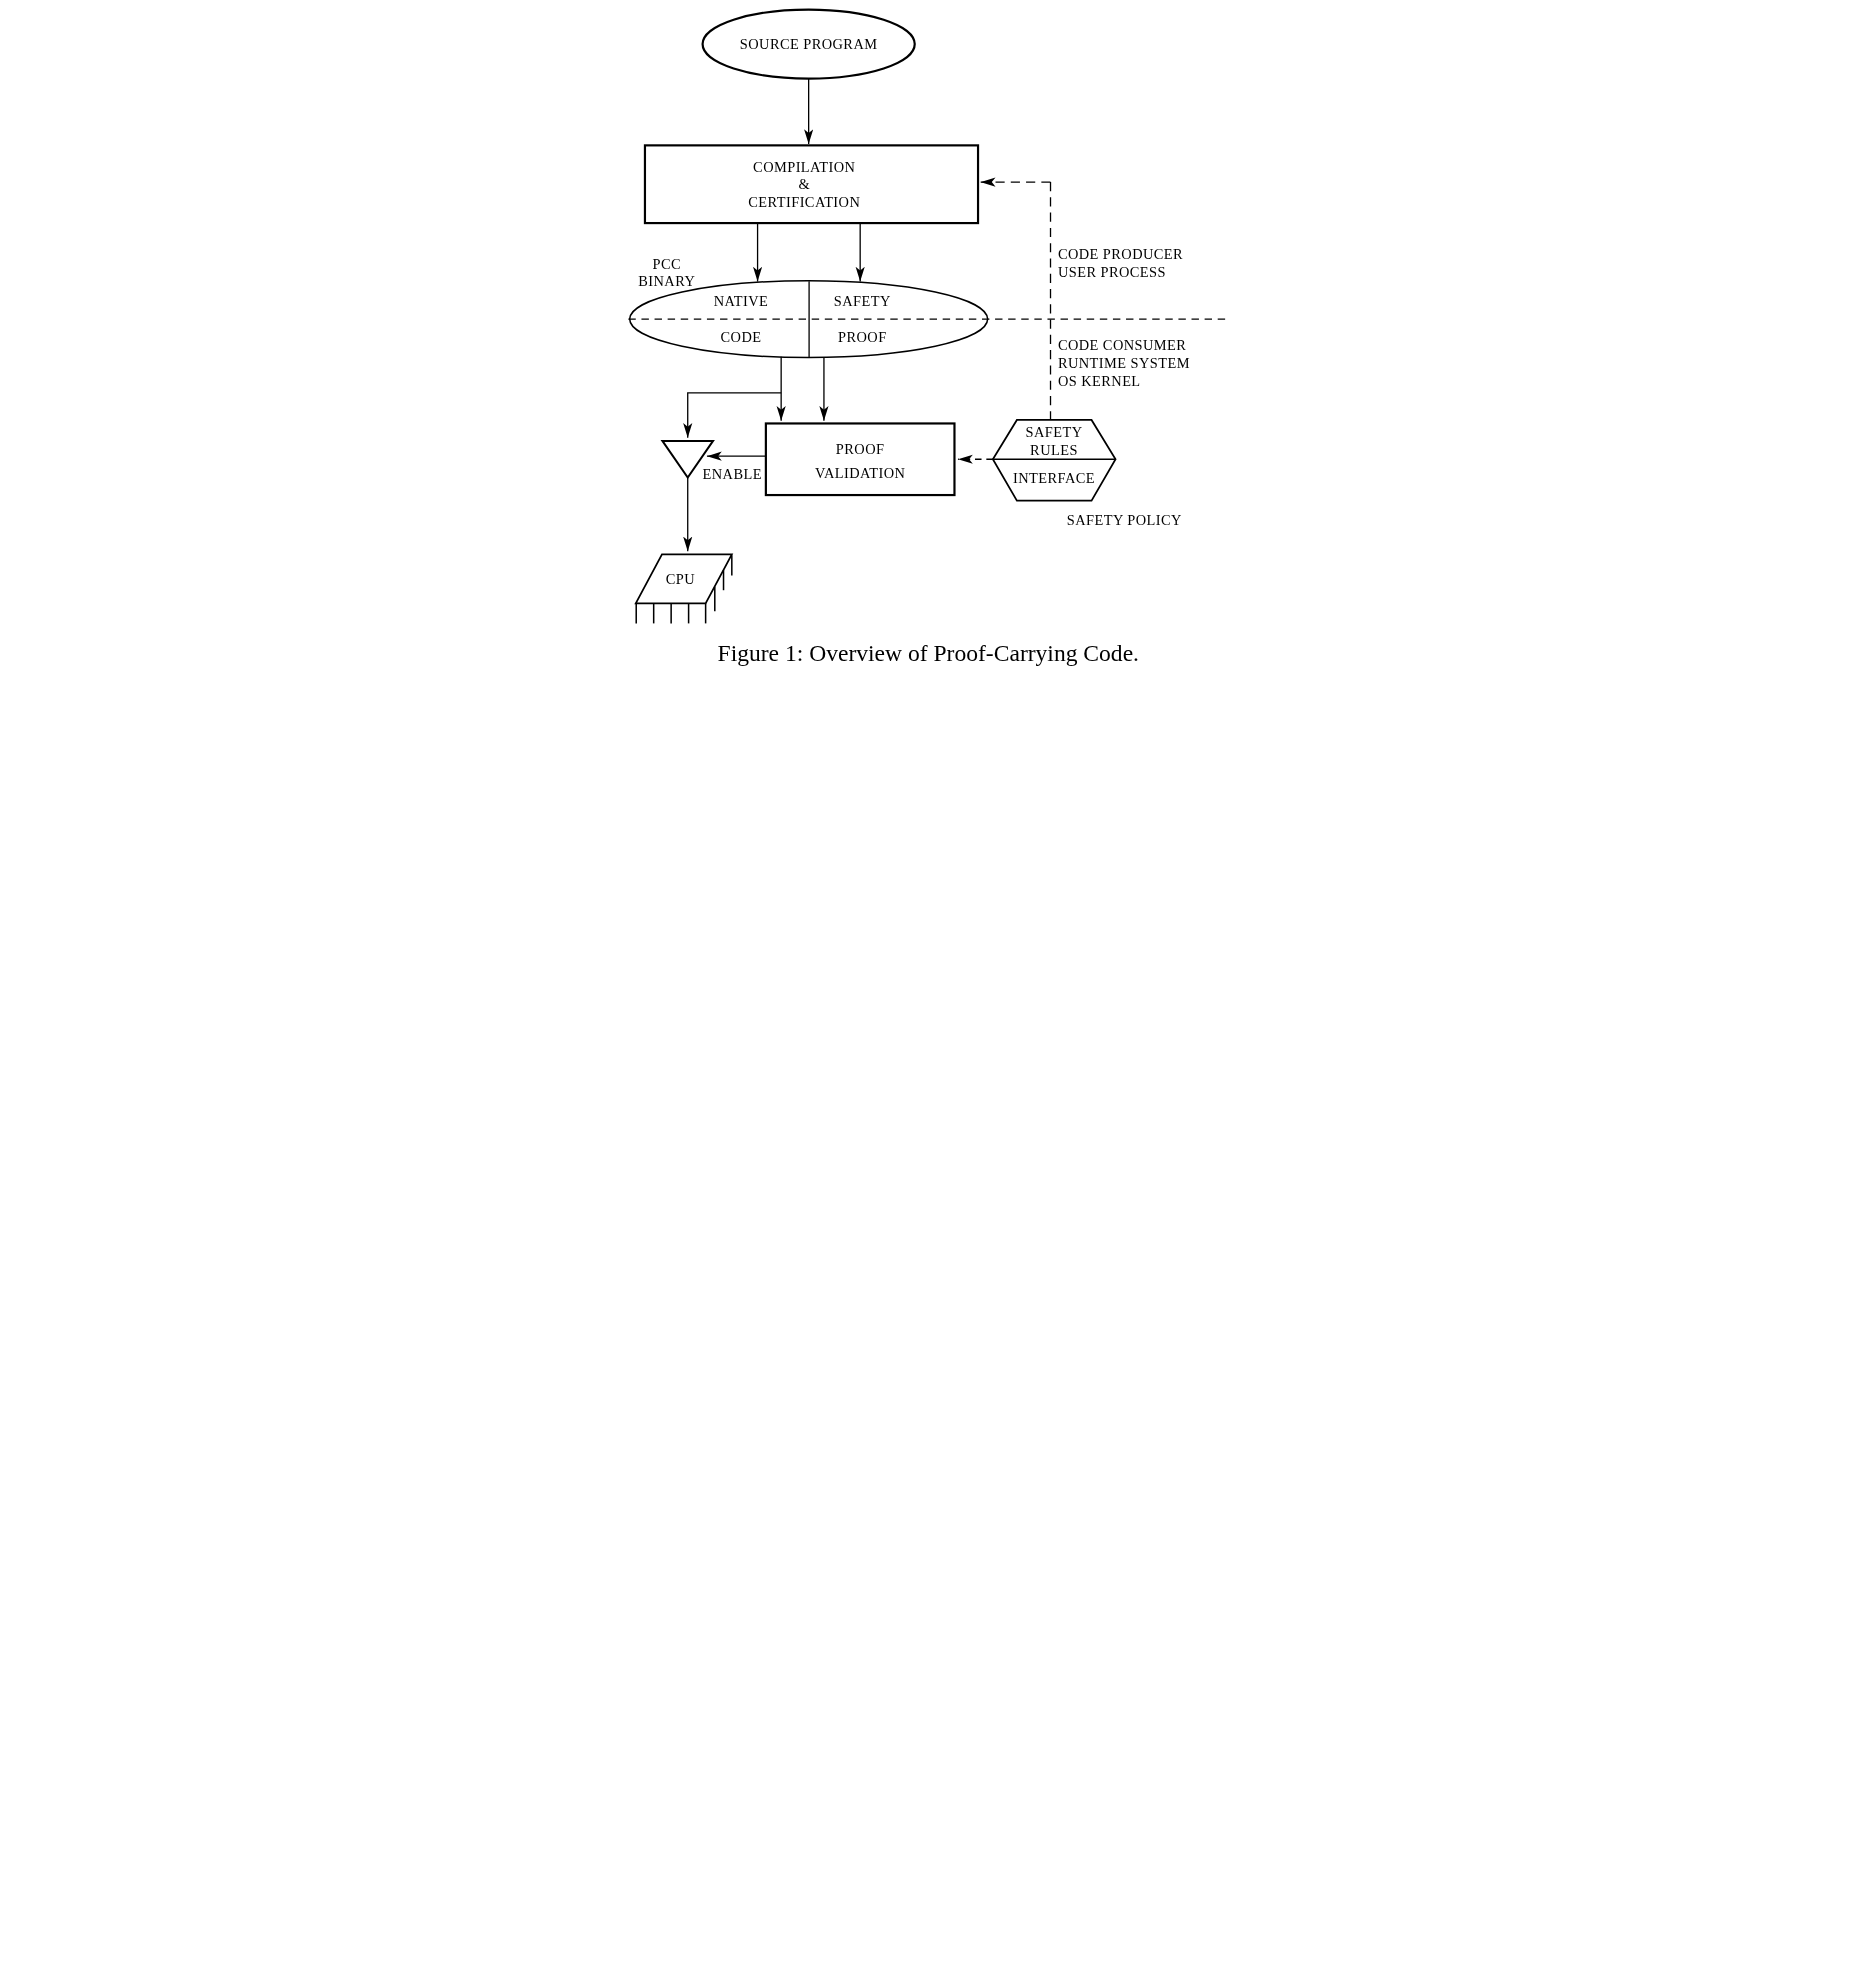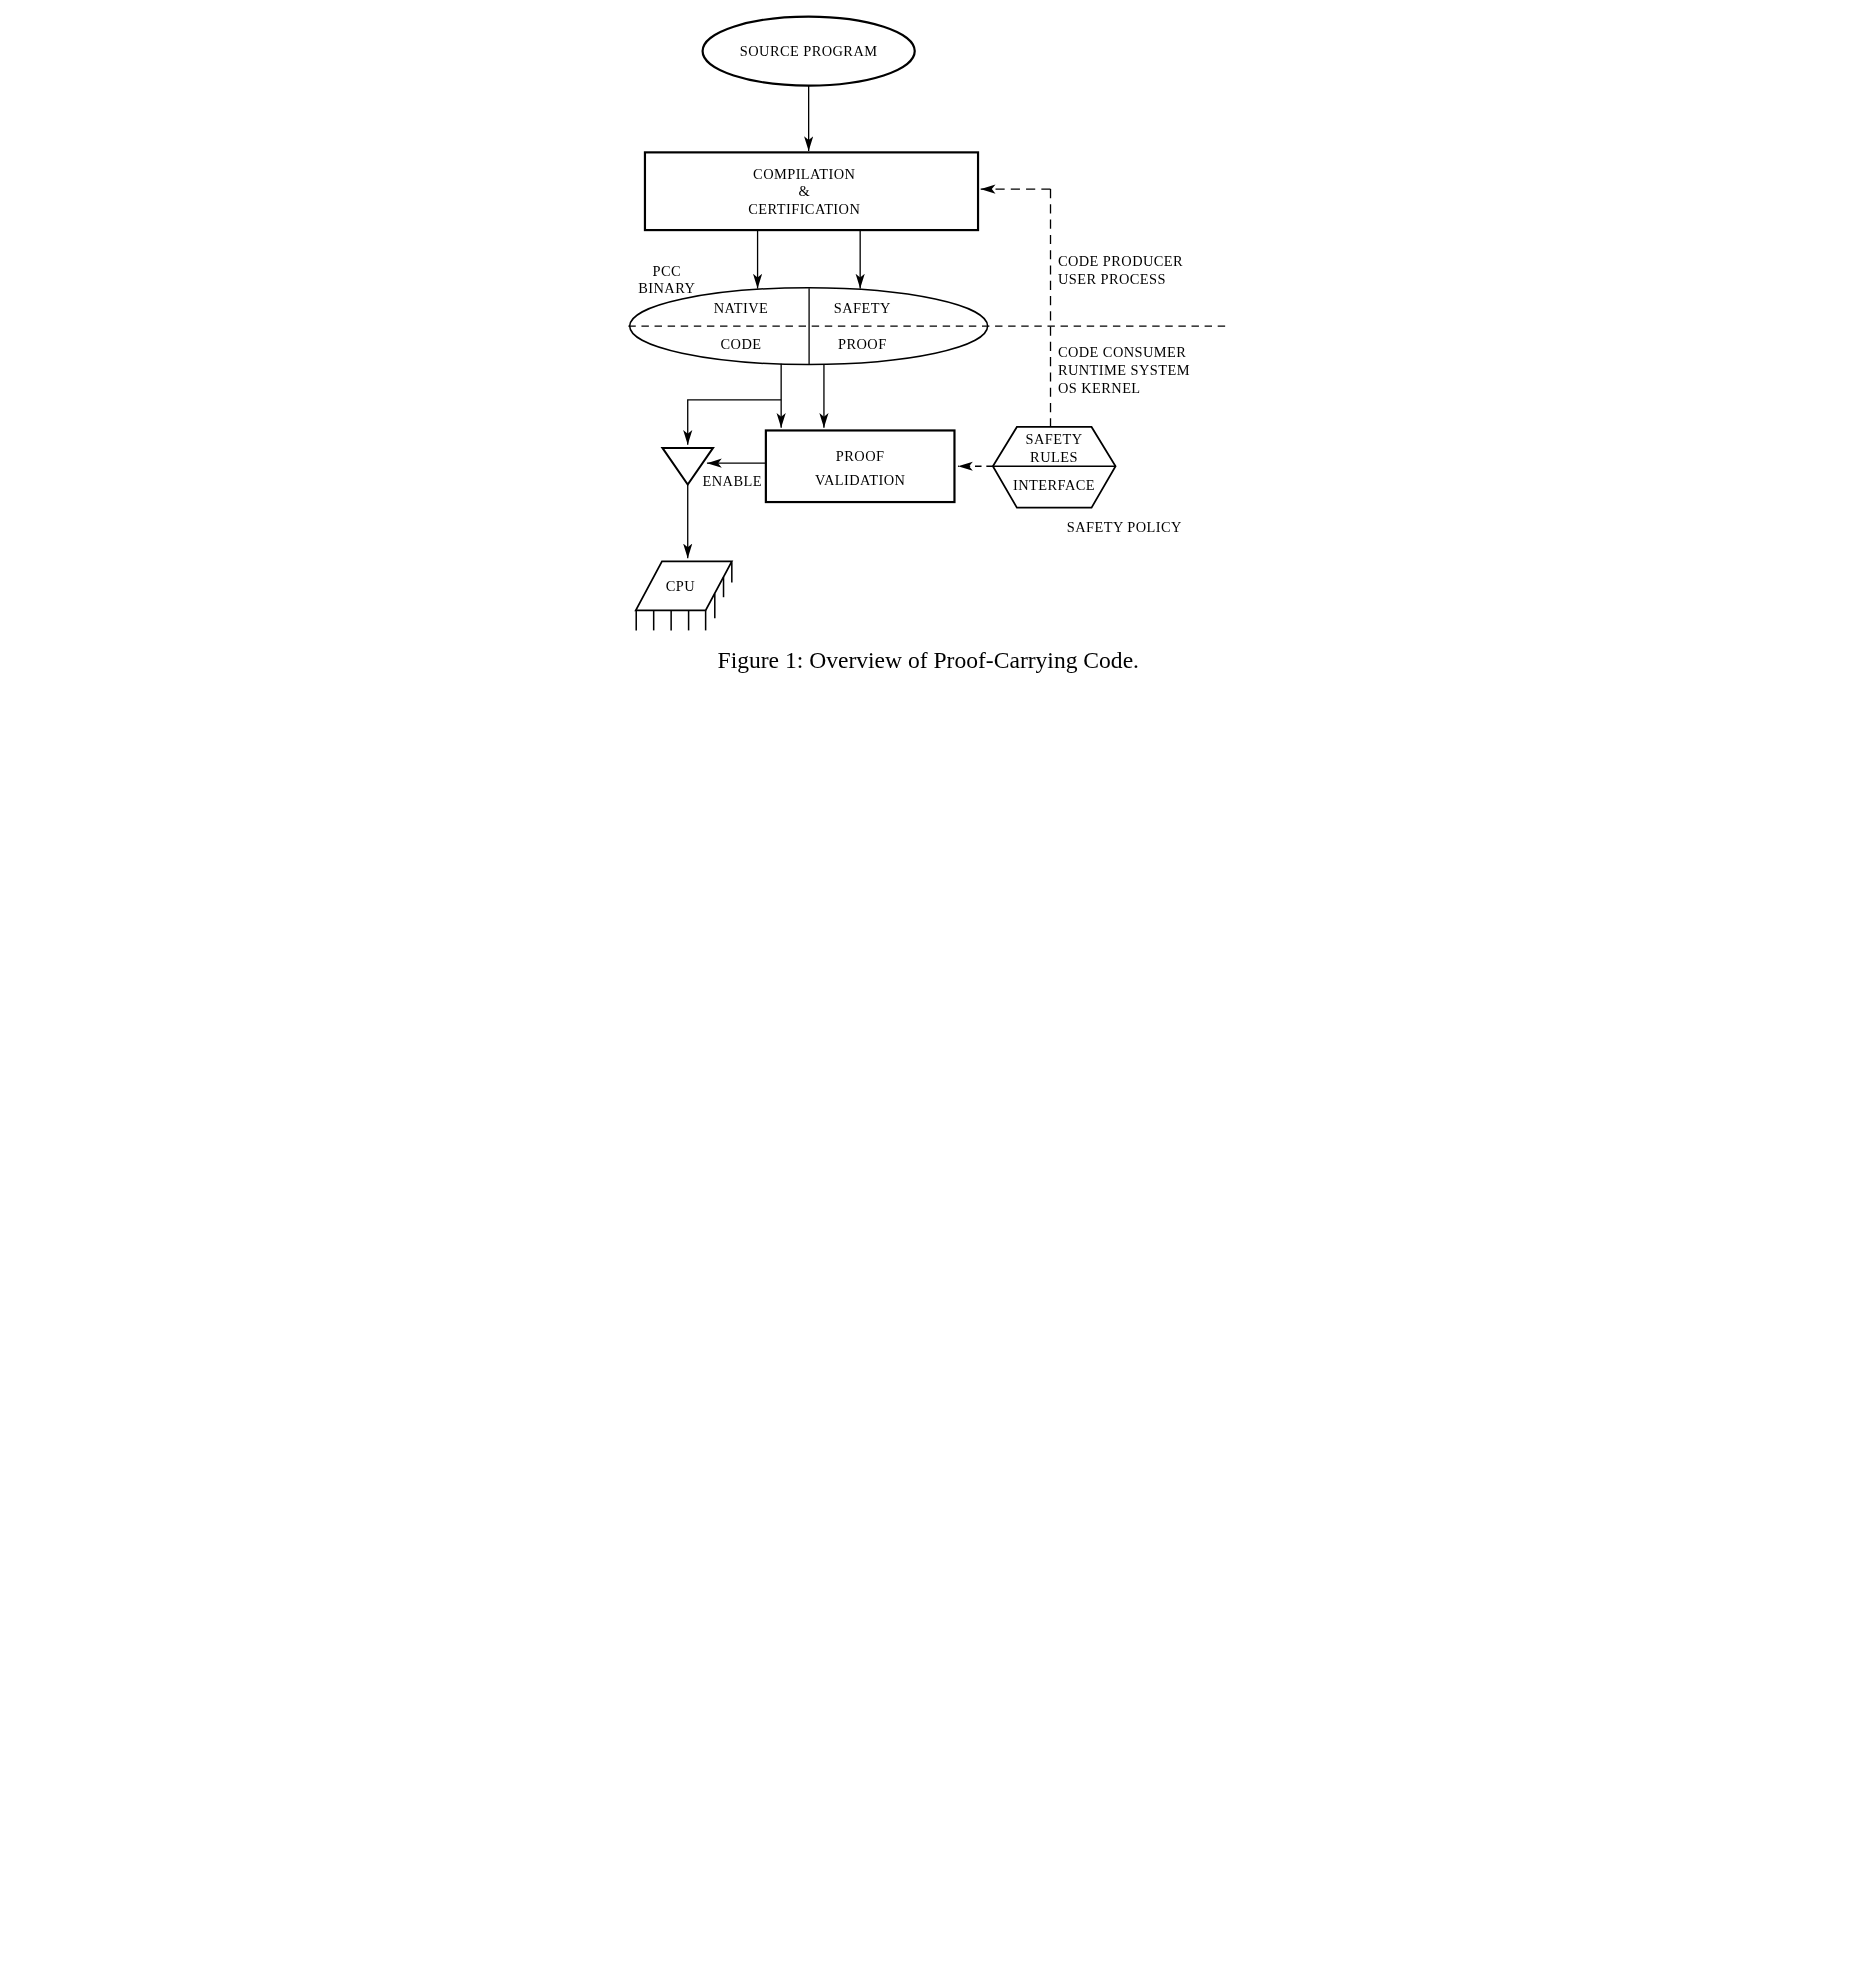--- a/index.html
+++ b/index.html
@@ -3,21 +3,21 @@
 <meta charset="utf-8">
 <style>
   html, body {
     margin: 0;
     padding: 0;
     background: #ffffff;
   }
   .figure-wrap {
     width: 648px;
     height: 695px;
-    margin: 7px auto;
+    margin: 0 auto;
     background: #ffffff;
     position: relative;
   }
   svg { display: block; }
   .lbl {
     font-family: "Liberation Serif", "DejaVu Serif", serif;
     font-size: 33px;
     letter-spacing: 1px;
     fill: #000000;
   }

